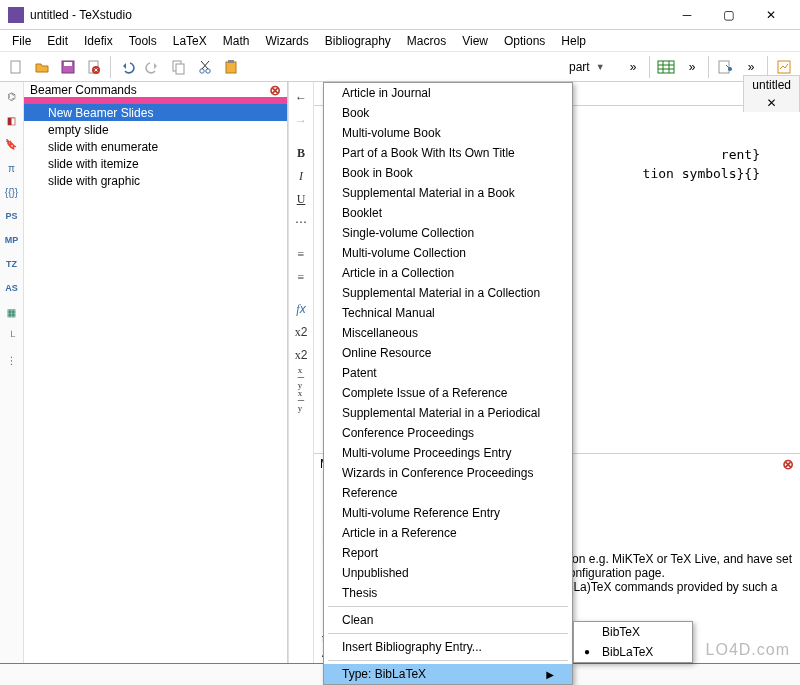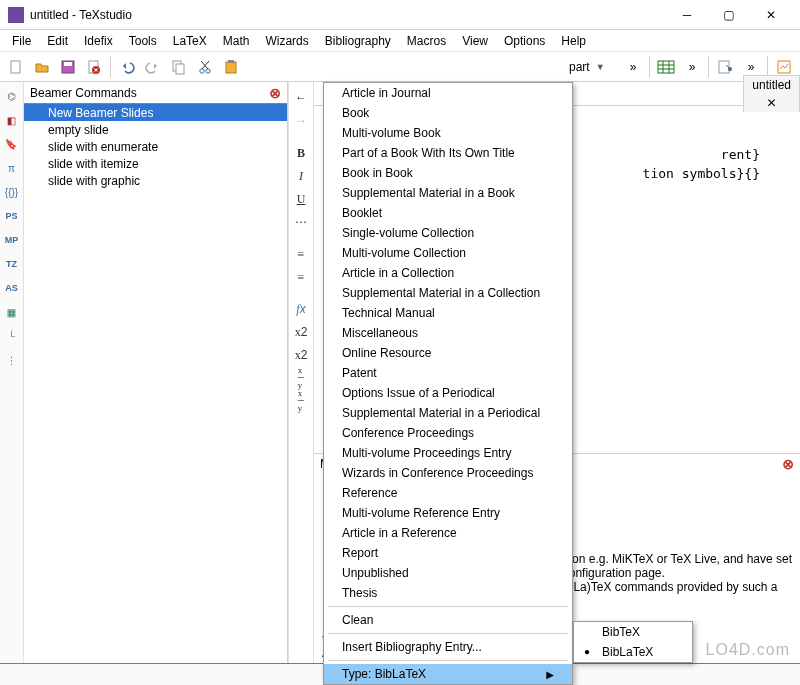--- a/index.html
+++ b/index.html
@@ -27,21 +27,21 @@
 
 
 .activitybar { width: 24px; background: #fafafa; border-right: 1px solid #e0e0e0; display: flex; flex-direction: column; align-items: center; padding-top: 4px; gap: 4px; }
 .act-btn { width: 20px; height: 20px; display: flex; align-items: center; justify-content: center; font-size: 10px; cursor: pointer; color: #666; }
 .act-btn.ps, .act-btn.mp, .act-btn.tz, .act-btn.as { font-size: 9px; font-weight: bold; color: #3a6ea5; }
 .act-btn.sym { color: #3a6ea5; }
 .act-btn.bookmark { color: #a52a2a; }
 
 
 .sidepanel { width: 264px; border-right: 1px solid #d0d0d0; display: flex; flex-direction: column; }
-.sidepanel-header { height: 22px; display: flex; align-items: center; padding: 0 6px; font-size: 12px; border-bottom: 1px solid #ec4899; justify-content: space-between; }
+.sidepanel-header { height: 22px; display: flex; align-items: center; padding: 0 6px; font-size: 12px; border-bottom: 7px solid #ec4899; justify-content: space-between; }
 .sidepanel-header .close { color: #c0392b; font-weight: bold; cursor: pointer; font-size: 14px;}
 .sidepanel .tree { flex: 1; overflow: auto; }
 .tree-item { padding: 2px 8px 2px 24px; cursor: pointer; font-size: 12px; display: flex; align-items: center; height: 17px;}
 .tree-item.selected { background: #2e74d2; color: #fff; }
 
 
 .formatbar { width: 26px; background: #fff; border-left: 1px solid #e0e0e0; border-right: 1px solid #e0e0e0; display: flex; flex-direction: column; align-items: center; padding-top: 4px; gap: 3px; }
 .fbtn { width: 22px; height: 20px; display: flex; align-items: center; justify-content: center; cursor: pointer; font-size: 12px; font-family: "Times New Roman", serif; color: #333; }
 
 
@@ -342,21 +342,21 @@
   <div class="ditem">Supplemental Material in a Book</div>
   <div class="ditem">Booklet</div>
   <div class="ditem">Single-volume Collection</div>
   <div class="ditem">Multi-volume Collection</div>
   <div class="ditem">Article in a Collection</div>
   <div class="ditem">Supplemental Material in a Collection</div>
   <div class="ditem">Technical Manual</div>
   <div class="ditem">Miscellaneous</div>
   <div class="ditem">Online Resource</div>
   <div class="ditem">Patent</div>
-  <div class="ditem">Options Issue of a Periodical</div>
+  <div class="ditem">Complete Issue of a Reference</div>
   <div class="ditem">Supplemental Material in a Periodical</div>
   <div class="ditem">Conference Proceedings</div>
   <div class="ditem">Multi-volume Proceedings Entry</div>
   <div class="ditem">Wizards in Conference Proceedings</div>
   <div class="ditem">Reference</div>
   <div class="ditem">Multi-volume Reference Entry</div>
   <div class="ditem">Article in a Reference</div>
   <div class="ditem">Report</div>
   <div class="ditem">Unpublished</div>
   <div class="ditem">Thesis</div>

